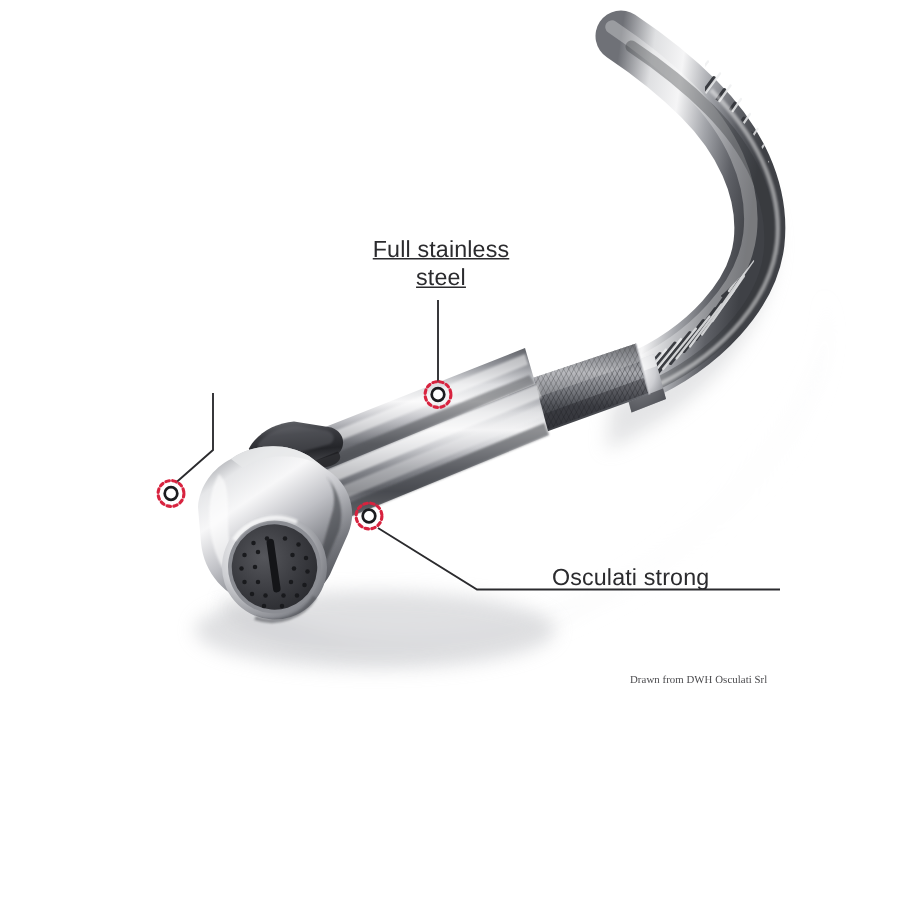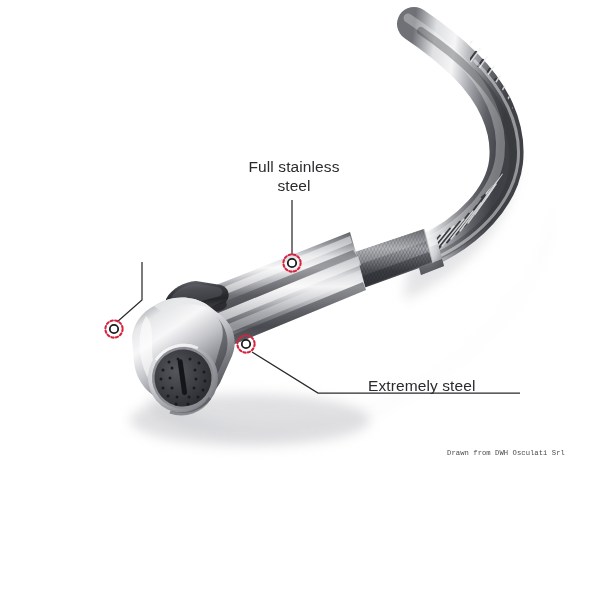--- a/index.html
+++ b/index.html
@@ -24,37 +24,37 @@
   }
   .callout-text {
     position: absolute;
     color: #2b2b2e;
     font-size: 15.5px;
     line-height: 19px;
     letter-spacing: 0.1px;
     white-space: pre;
     font-family: "Liberation Sans", sans-serif;
   }
-  .callout-text.center { text-align: center; }
+  .callout-text.center { text-align: center; text-decoration: underline; }
   .callout-text.left   { text-align: left; }
 
   #label-stylish   { left: 62px;  top: 218px; width: 160px; text-align: center; }
   #label-stainless { left: 234px; top: 157px; width: 120px; text-align: center; }
   #label-strong    { left: 368px; top: 376px; width: 160px; text-align: left; }
 
   #credit {
     position: absolute;
     left: 420px;
     top: 449px;
     width: 172px;
-    text-align: center;
+    text-align: left;
     color: #4a4a4d;
     font-size: 7.2px;
     letter-spacing: 0.05px;
-    font-family: Liberation Mono, monospace;
+    font-family: Liberation Serif, serif;
     white-space: pre;
   }
 </style>
 </head>
 <body>
 
 <div id="stage">
 
   <svg id="artwork" viewBox="0 0 600 600" aria-hidden="true">
     <defs>
@@ -366,17 +366,17 @@
     <g>
       <circle cx="246" cy="344" r="8.6" fill="none" stroke="#d8233f" stroke-width="2.1" stroke-dasharray="2.3 2.3" stroke-linecap="round"></circle>
       <circle cx="246" cy="344" r="4.2" fill="#ffffff" stroke="#1c1c1f" stroke-width="1.8"></circle>
     </g>
   </svg>
 
 
   <div class="callout-text center" id="label-stainless">Full stainless
 steel</div>
 
-  <div class="callout-text left" id="label-strong">Extremely steel</div>
+  <div class="callout-text left" id="label-strong">Osculati strong</div>
 
   <div id="credit">Drawn from DWH Osculati Srl</div>
 
 </div>
 
 </body></html>

